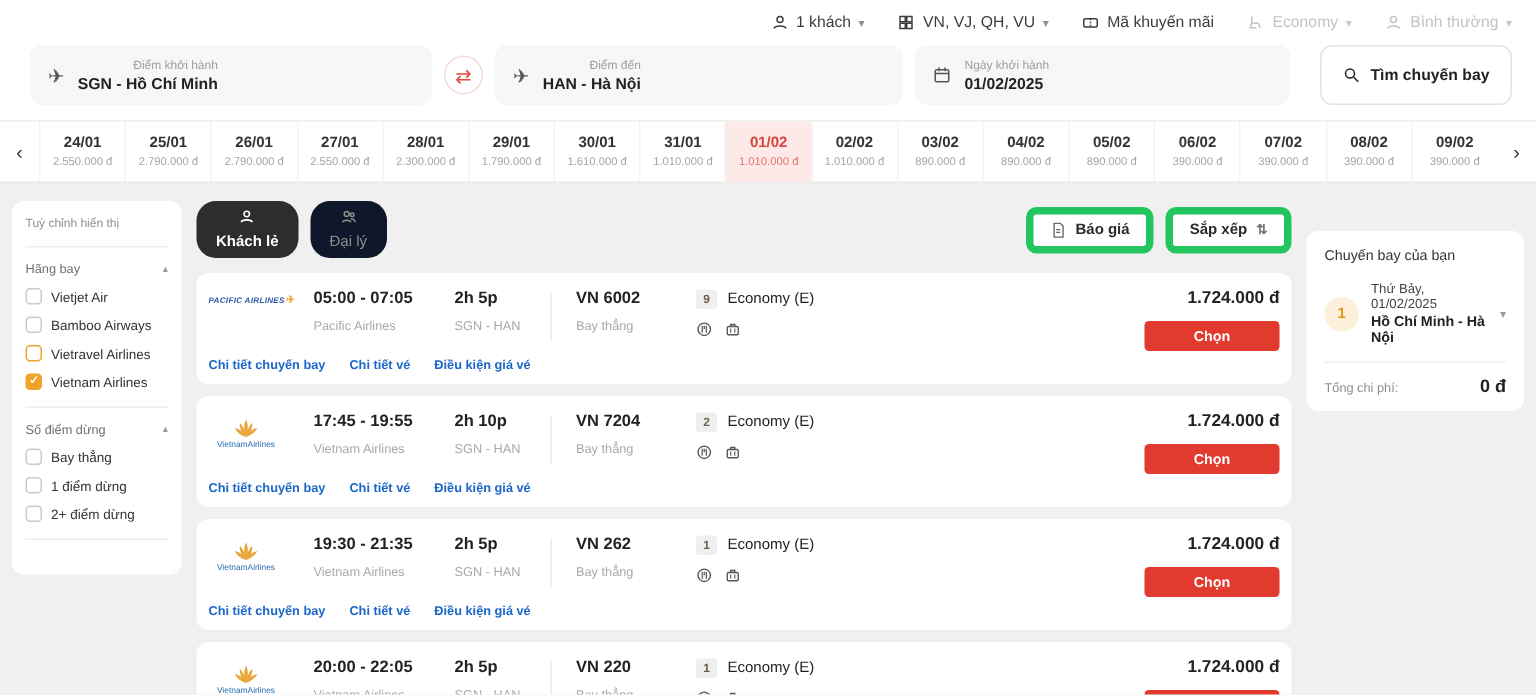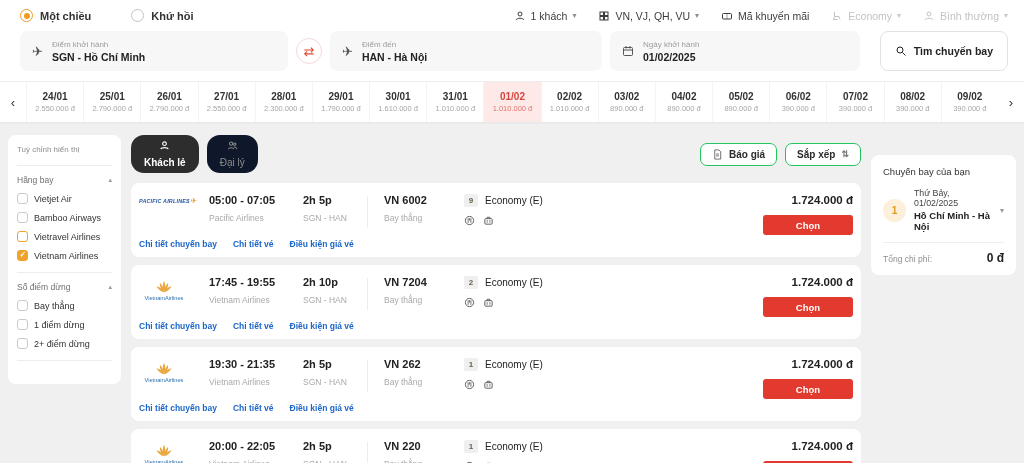--- a/index.html
+++ b/index.html
@@ -18,21 +18,21 @@
   .r1-right { margin-left:auto; display:flex; align-items:center; gap:22px; font-size:10.5px; color:#3c3c3c; }
   .hmenu { display:flex; align-items:center; gap:5px; cursor:pointer; white-space:nowrap; }
   .hmenu.disabled { color:#c3c3c3; }
   .chev { font-size:8px; color:#8d8d8d; }
   .hmenu.disabled .chev { color:#c9c9c9; }
   .icon12 { width:12px; height:12px; }
 
   .row2 { display:flex; align-items:center; gap:8px; margin-top:9px; }
   .field { background:#f7f7f7; border-radius:8px; padding:5px 12px; display:flex; align-items:center; gap:9px; height:40px; }
   .f-from { width:268px; } .f-to { width:272px; } .f-date { flex:1; }
-  .f-label { font-size:8px; color:#9d9d9d; }
+  .f-label { font-size:8px; color:#9d9d9d;text-align:right; }
   .f-value { font-size:10.5px; font-weight:bold; color:#222; margin-top:2px; }
   .plane { font-size:13px; color:#555; }
   .swap-btn { width:26px; height:26px; border-radius:50%; background:#fff; border:1px solid #f3d9d9;
     display:flex; align-items:center; justify-content:center; color:#e04b3a; font-size:13px; cursor:pointer; flex:0 0 auto; }
   .search-btn { height:40px; padding:0 14px; margin-left:12px; background:#fff; border:1px solid #e2e2e2; border-radius:8px;
     display:flex; align-items:center; gap:7px; font-size:10.5px; font-weight:bold; color:#222; cursor:pointer; white-space:nowrap; }
 
   
   .datebar { background:#fff; border-top:1px solid #ededed; height:41px; display:flex; align-items:stretch;
     box-shadow:0 1px 2px rgba(0,0,0,.05); }
@@ -61,21 +61,21 @@
   .sb-head { display:flex; align-items:center; justify-content:space-between; font-size:8.5px; color:#6f6f6f; margin-bottom:2px; cursor:pointer; }
   .sb-head .chev { font-size:7px; color:#9a9a9a; }
 
   
   .main { flex:1; min-width:0; }
   .toolbar { display:flex; align-items:center; margin-bottom:10px; }
   .pill { display:flex; align-items:center; gap:6px; border-radius:13px; padding:5px 13px; font-size:10px; cursor:pointer;flex-direction:column; }
   .pill.dark { background:#2d2d2d; color:#fff; font-weight:bold; }
   .pill.light { background:#0f172a; color:#8e8e8e; margin-left:8px; }
   .tb-right { margin-left:auto; display:flex; gap:8px; }
-  .tb-btn { display:flex; align-items:center; gap:6px; background:#fff; border:1px solid #22c55e; border-radius:7px;
+  .tb-btn { display:flex; align-items:center; gap:6px; background:#fff; border:5px solid #22c55e; border-radius:7px;
     padding:5px 11px; font-size:10px; font-weight:bold; color:#2b2b2b; cursor:pointer; }
   .sort-glyph { font-size:9px; color:#777; }
 
   .flight-card { background:#fff; border-radius:8px; padding:11px 8px 8px; margin-bottom:8px; }
   .fc-top { display:flex; align-items:flex-start; }
   .fc-logo { width:50px; margin-right:20px; margin-top:3px; text-align:center; flex:0 0 auto; }
   .logo-pacific { font-size:5.4px; font-weight:bold; font-style:italic; color:#2a57a5; letter-spacing:.2px; white-space:nowrap; }
   .logo-pacific::after { content:"\2708"; color:#f2a32b; font-size:7px; font-style:normal; margin-left:1px; }
   .logo-vna .lotus { margin:0 auto; }
   .logo-vna .vna-text { font-size:5.6px; color:#2a6fb0; margin-top:1px; white-space:nowrap; }
@@ -109,30 +109,20 @@
   .sum-hr { border:none; border-top:1px solid #eee; margin:10px 0 8px; }
   .sum-total { display:flex; justify-content:space-between; align-items:baseline; }
   .tot-label { font-size:8.5px; color:#8d8d8d; }
   .tot-value { font-size:12px; font-weight:bold; color:#222; }
 </style>
 </head>
 <body>
 
 <div class="header">
   <div class="row1">
-    <div class="radio-group">
-      <div class="radio-item">
-        <span class="radio sel"></span>
-        <span>Một chiều</span>
-      </div>
-      <div class="radio-item">
-        <span class="radio"></span>
-        <span>Khứ hồi</span>
-      </div>
-    </div>
     <div class="r1-right">
       <div class="hmenu">
         <svg class="icon12" viewBox="0 0 24 24">
             <circle cx="12" cy="8" r="4" fill="none" stroke="currentColor" stroke-width="2"></circle>
             <path d="M4 20c1.5-4.5 14.5-4.5 16 0" fill="none" stroke="currentColor" stroke-width="2"></path>
           </svg>
         <span>1 khách</span>
         <span class="chev">▾</span>
       </div>
       <div class="hmenu">

